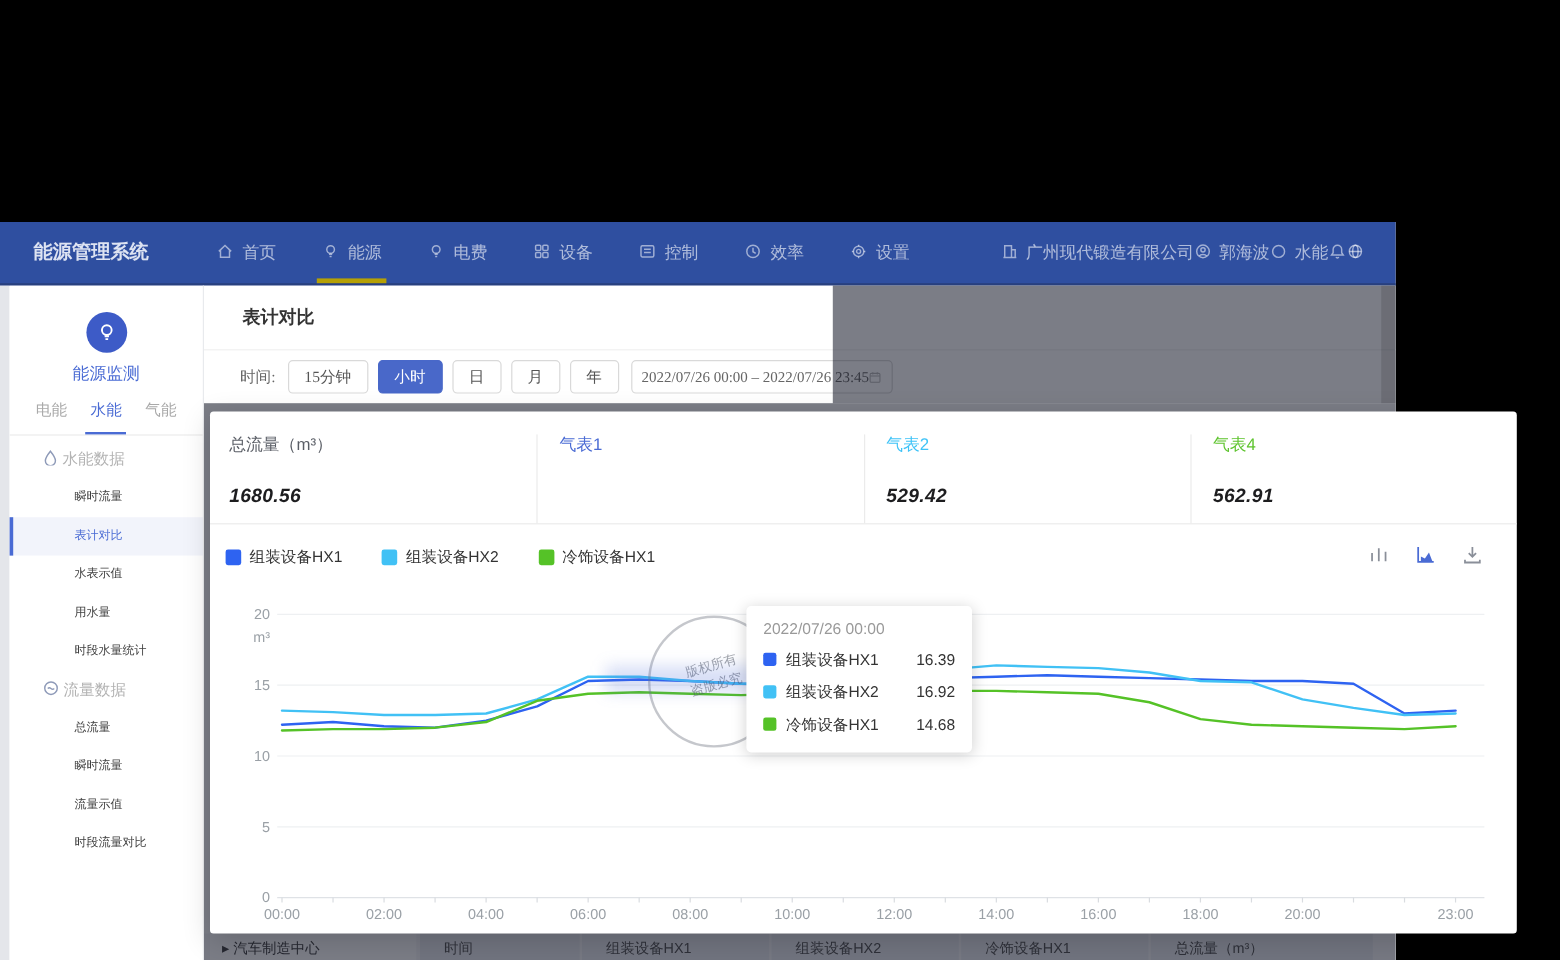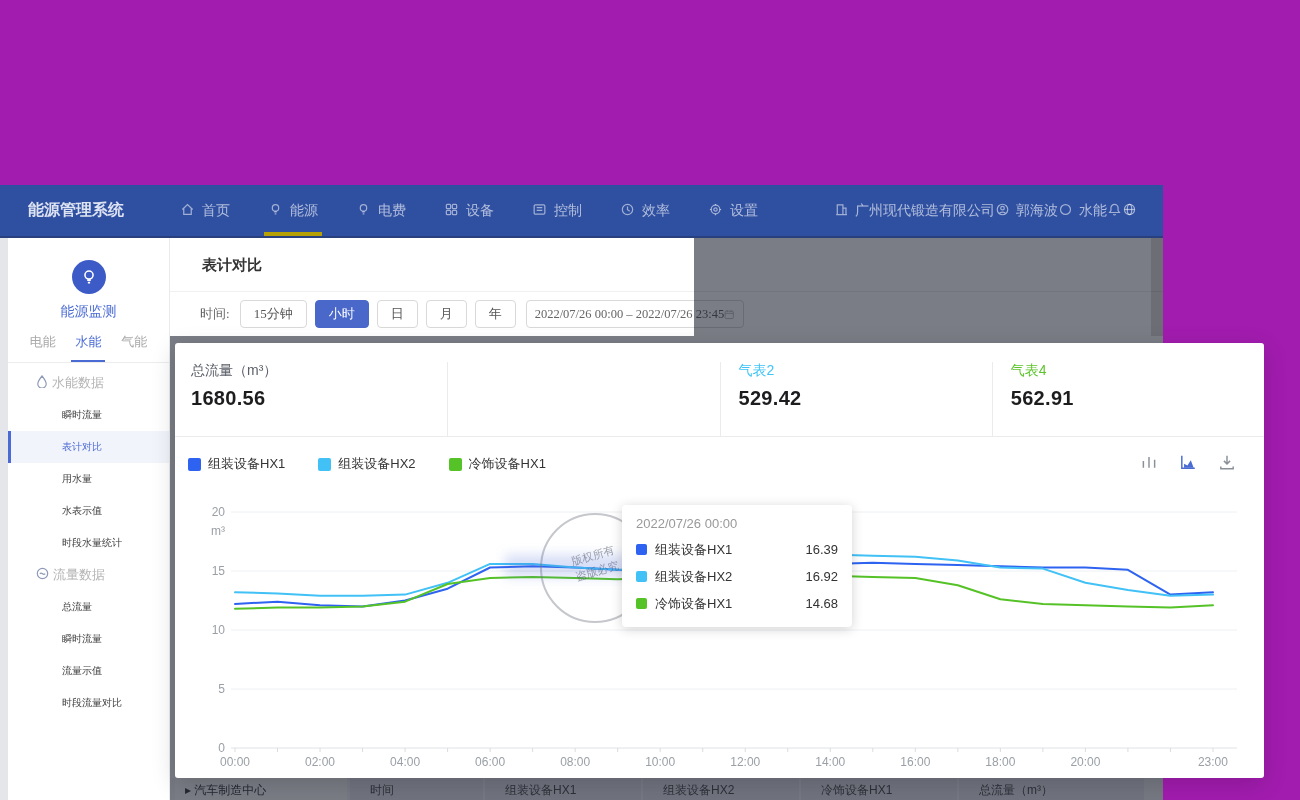--- a/index.html
+++ b/index.html
@@ -1,17 +1,17 @@
 <!DOCTYPE html>
 <html><head>
 <meta charset="utf-8">
 <style>
 * { margin:0; padding:0; box-sizing:border-box; }
 body { font-family:"Liberation Sans","DejaVu Sans",sans-serif; background:#fff; }
-.stage { position:relative; width:1300px; height:800px; overflow:hidden; background:#a21caf; }
+.stage { position:relative; width:1300px; height:800px; overflow:hidden; background:#000000; }
 .app { position:absolute; left:0; top:185px; width:1163px; height:615px; background:#fff; }
 
 
 .nav { position:absolute; left:0; top:0; width:100%; height:53px; background:#2F4FA0; display:flex; align-items:center; border-bottom:2px solid #28407e; }
 .nav-title { margin-left:28px; font-size:16px; color:#dde3f2; font-weight:bold; white-space:nowrap; }
 .nav-menu { display:flex; margin-left:56px; gap:38px; }
 .nav-item { position:relative; display:flex; align-items:center; gap:7px; height:51px; font-size:14px; color:rgba(255,255,255,.62); cursor:pointer; white-space:nowrap; }
 .nav-item svg { stroke:rgba(255,255,255,.55); fill:none; stroke-width:1.3; }
 .nav-item.active::after { content:""; position:absolute; left:-4px; right:-4px; bottom:0; height:4px; background:#B5A005; }
 .nav-right { display:flex; margin-left:auto; align-items:center; padding-right:26px; }
@@ -55,38 +55,38 @@
 .dim-b { left:170px; top:151px; right:0; bottom:0; }
 .scroll-dim { position:absolute; left:1151px; top:53px; width:12px; height:98px; background:rgba(0,0,0,.12); z-index:6; }
 
 
 .panel { position:absolute; left:175px; top:343px; width:1089px; height:435px; background:#fff; border-radius:3px; box-shadow:0 6px 24px rgba(0,0,0,.16); z-index:10; }
 .stats { display:flex; height:94px; border-bottom:1px solid #ebebeb; padding-top:19px; }
 .stat { width:273px; padding-left:18px; }
 .stat:first-child { padding-left:16px; }
 .stat + .stat { border-left:1px solid #ebebeb; }
 .stat-label { font-size:14px; }
-.stat-value { margin-top:7px; font-size:20px; font-weight:bold; color:#1d1d1f; letter-spacing:.3px; }
+.stat-value { margin-top:25px; font-size:16px; font-weight:bold; color:#1d1d1f; letter-spacing:.3px;font-style:italic; }
 .legend-row { position:relative; padding:18px 0 0 13px; display:flex; align-items:center; }
 .lg-item { display:flex; align-items:center; margin-right:33px; cursor:pointer; }
 .lg-sq { width:13px; height:13px; border-radius:2px; margin-right:7px; }
 .lg-txt { font-size:13px; color:#333; }
 .tools { position:absolute; top:16px; right:28px; display:flex; gap:21px; }
 .tools svg { cursor:pointer; }
 #chart-svg { position:absolute; left:0; top:150px; }
 #chart-svg text { font-family:"Liberation Sans","DejaVu Sans",sans-serif; }
 
 
 .wm { position:absolute; left:365px; top:170px; width:110px; height:110px; z-index:11; pointer-events:none; }
 .wm-ring { position:absolute; inset:0; border:2px solid rgba(110,116,128,.40); border-radius:50%; }
 .wm-txt { position:absolute; left:0; right:0; top:34px; text-align:center; transform:rotate(-16deg); font-size:11px; line-height:16px; color:rgba(80,85,95,.55); }
 .wm-blob { position:absolute; left:330px; top:212px; width:160px; height:22px; background:rgba(74,107,212,.22); filter:blur(6px); z-index:11; pointer-events:none; }
 
 
-.tooltip { position:absolute; left:622px; top:505px; width:230px; background:#fff; border-radius:4px; box-shadow:0 2px 12px rgba(0,0,0,.18); padding:11px 14px 10px; z-index:20; }
+.tooltip { position:absolute; left:622px; top:505px; width:188px; background:#fff; border-radius:4px; box-shadow:0 2px 12px rgba(0,0,0,.18); padding:11px 14px 10px; z-index:20; }
 .tt-title { font-size:13px; color:#999; margin-bottom:5px; }
 .tt-row { display:flex; align-items:center; height:27px; }
 .tt-sq { width:11px; height:11px; border-radius:2px; margin-right:8px; }
 .tt-name { font-size:13px; color:#333; }
 .tt-val { margin-left:auto; font-size:13px; color:#333; }
 </style>
 </head>
 <body>
 
 <div class="stage">
@@ -199,22 +199,22 @@
       </div>
       <div class="menu">
         <div class="m-sec">
           <span><svg width="12" height="13" viewBox="0 0 12 13">
                 <path d="M6 1 C6 1 1.8 6.2 1.8 8.9 a4.2 4.2 0 0 0 8.4 0 C10.2 6.2 6 1 6 1 Z"></path>
               </svg></span>
           <span>水能数据</span>
         </div>
         <div class="m-item">瞬时流量</div>
         <div class="m-item sel">表计对比</div>
+        <div class="m-item">水表示值</div>
         <div class="m-item">用水量</div>
-        <div class="m-item">水表示值</div>
         <div class="m-item">时段水量统计</div>
         <div class="m-sec">
           <span><svg width="13" height="13" viewBox="0 0 13 13">
                 <circle cx="6.5" cy="6.5" r="5.2"></circle>
                 <path d="M3.8 6.8 q1.3 -1.2 2.7 0 t2.7 0"></path>
               </svg></span>
           <span>流量数据</span>
         </div>
         <div class="m-item">总流量</div>
         <div class="m-item">瞬时流量</div>
@@ -256,20 +256,21 @@
     <div class="scroll-dim"></div>
   </div>
 
   <div class="panel">
     <div class="stats">
       <div class="stat">
         <div class="stat-label" style="color: rgb(90, 94, 102);">总流量（m³）</div>
         <div class="stat-value">1680.56</div>
       </div>
       <div class="stat">
+        <div class="stat-label" style="color: rgb(74, 107, 212);">气表1</div>
       </div>
       <div class="stat">
         <div class="stat-label" style="color: rgb(63, 195, 247);">气表2</div>
         <div class="stat-value">529.42</div>
       </div>
       <div class="stat">
         <div class="stat-label" style="color: rgb(94, 196, 46);">气表4</div>
         <div class="stat-value">562.91</div>
       </div>
     </div>

